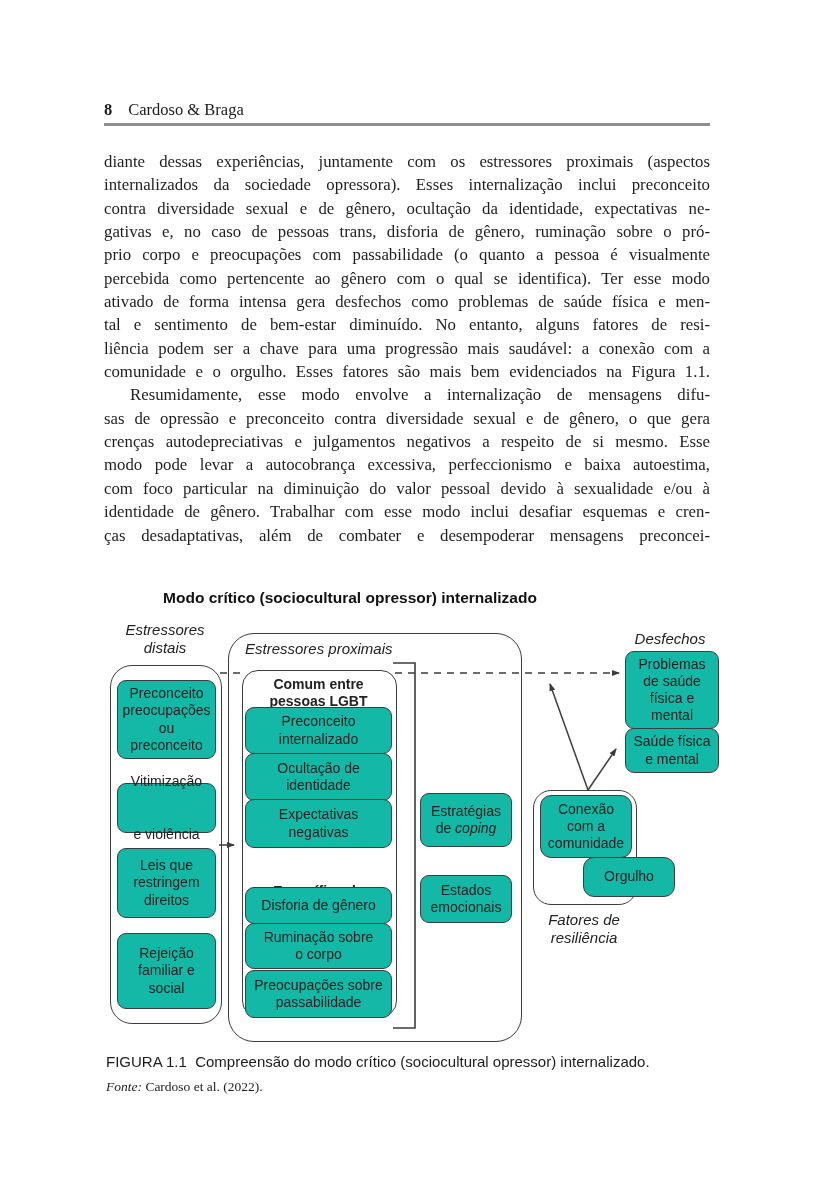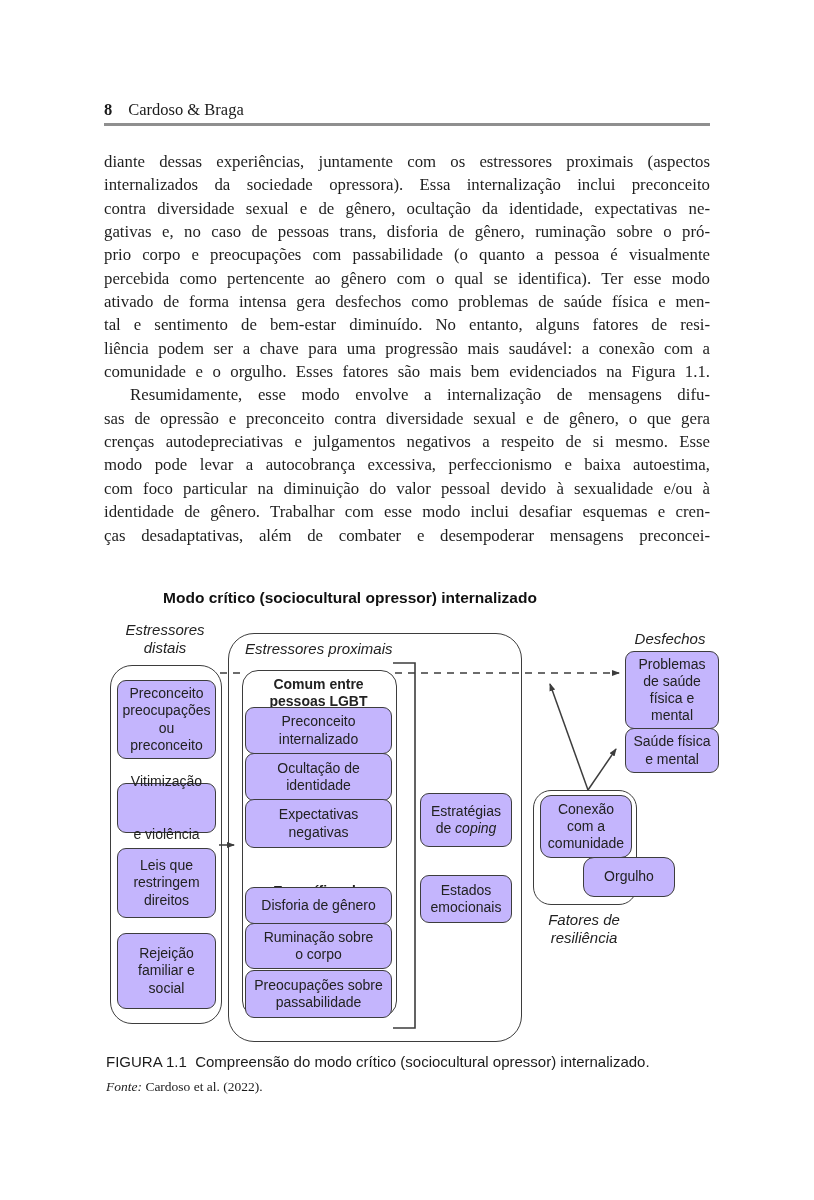--- a/index.html
+++ b/index.html
@@ -20,21 +20,21 @@
   .indent-first{text-indent:26px;}
 
   
   .figure{position:absolute; left:100px; top:588px; width:626px; height:462px;
     font-family:"Liberation Sans", sans-serif; color:#222;}
   .fig-title{position:absolute; left:10px; top:1px; width:480px; text-align:center;
     font-weight:bold; font-size:15.5px; color:#111;}
   .fig-label{position:absolute; font-style:italic; font-size:15px; line-height:17.5px;
     text-align:center; color:#222;}
   .obox{position:absolute; border:1.5px solid #3d3d3d; border-radius:22px; background:#ffffff;}
-  .ibox{position:absolute; border:1.4px solid #3d3d3d; border-radius:9px; background:#c4b5fd;
+  .ibox{position:absolute; border:1.4px solid #3d3d3d; border-radius:9px; background:#14b8a6;
     display:flex; flex-direction:column; justify-content:center;
     font-size:14px; line-height:17.2px; text-align:center; padding:2px 1px;}
   .bhead{position:absolute; font-weight:bold; font-size:14px; line-height:16.5px; text-align:center;}
   .bline{text-align:center;}
   .svg-overlay{position:absolute; left:0; top:0; width:626px; height:462px; pointer-events:none;}
   .it{font-style:italic;}
 
   
   .caption{position:absolute; left:106px; top:1053px; width:620px;
     font-family:"Liberation Sans", sans-serif; font-size:15px; color:#1b1b1b;}
@@ -49,21 +49,21 @@
 <div class="page">
 
   <div class="header">
     <span class="pgnum">8</span><span>Cardoso &amp; Braga</span>
   </div>
   <div class="header-rule"></div>
 
   <div class="bodytext">
     <div>
         <div class="tline">diante dessas experiências, juntamente com os estressores proximais (aspectos</div>
-        <div class="tline">internalizados da sociedade opressora). Essa internalização inclui preconceito</div>
+        <div class="tline">internalizados da sociedade opressora). Esses internalização inclui preconceito</div>
         <div class="tline">contra diversidade sexual e de gênero, ocultação da identidade, expectativas ne-</div>
         <div class="tline">gativas e, no caso de pessoas trans, disforia de gênero, ruminação sobre o pró-</div>
         <div class="tline">prio corpo e preocupações com passabilidade (o quanto a pessoa é visualmente</div>
         <div class="tline">percebida como pertencente ao gênero com o qual se identifica). Ter esse modo</div>
         <div class="tline">ativado de forma intensa gera desfechos como problemas de saúde física e men-</div>
         <div class="tline">tal e sentimento de bem-estar diminuído. No entanto, alguns fatores de resi-</div>
         <div class="tline">liência podem ser a chave para uma progressão mais saudável: a conexão com a</div>
         <div class="tline">comunidade e o orgulho. Esses fatores são mais bem evidenciados na Figura 1.1.</div>
       </div>
     <div>

